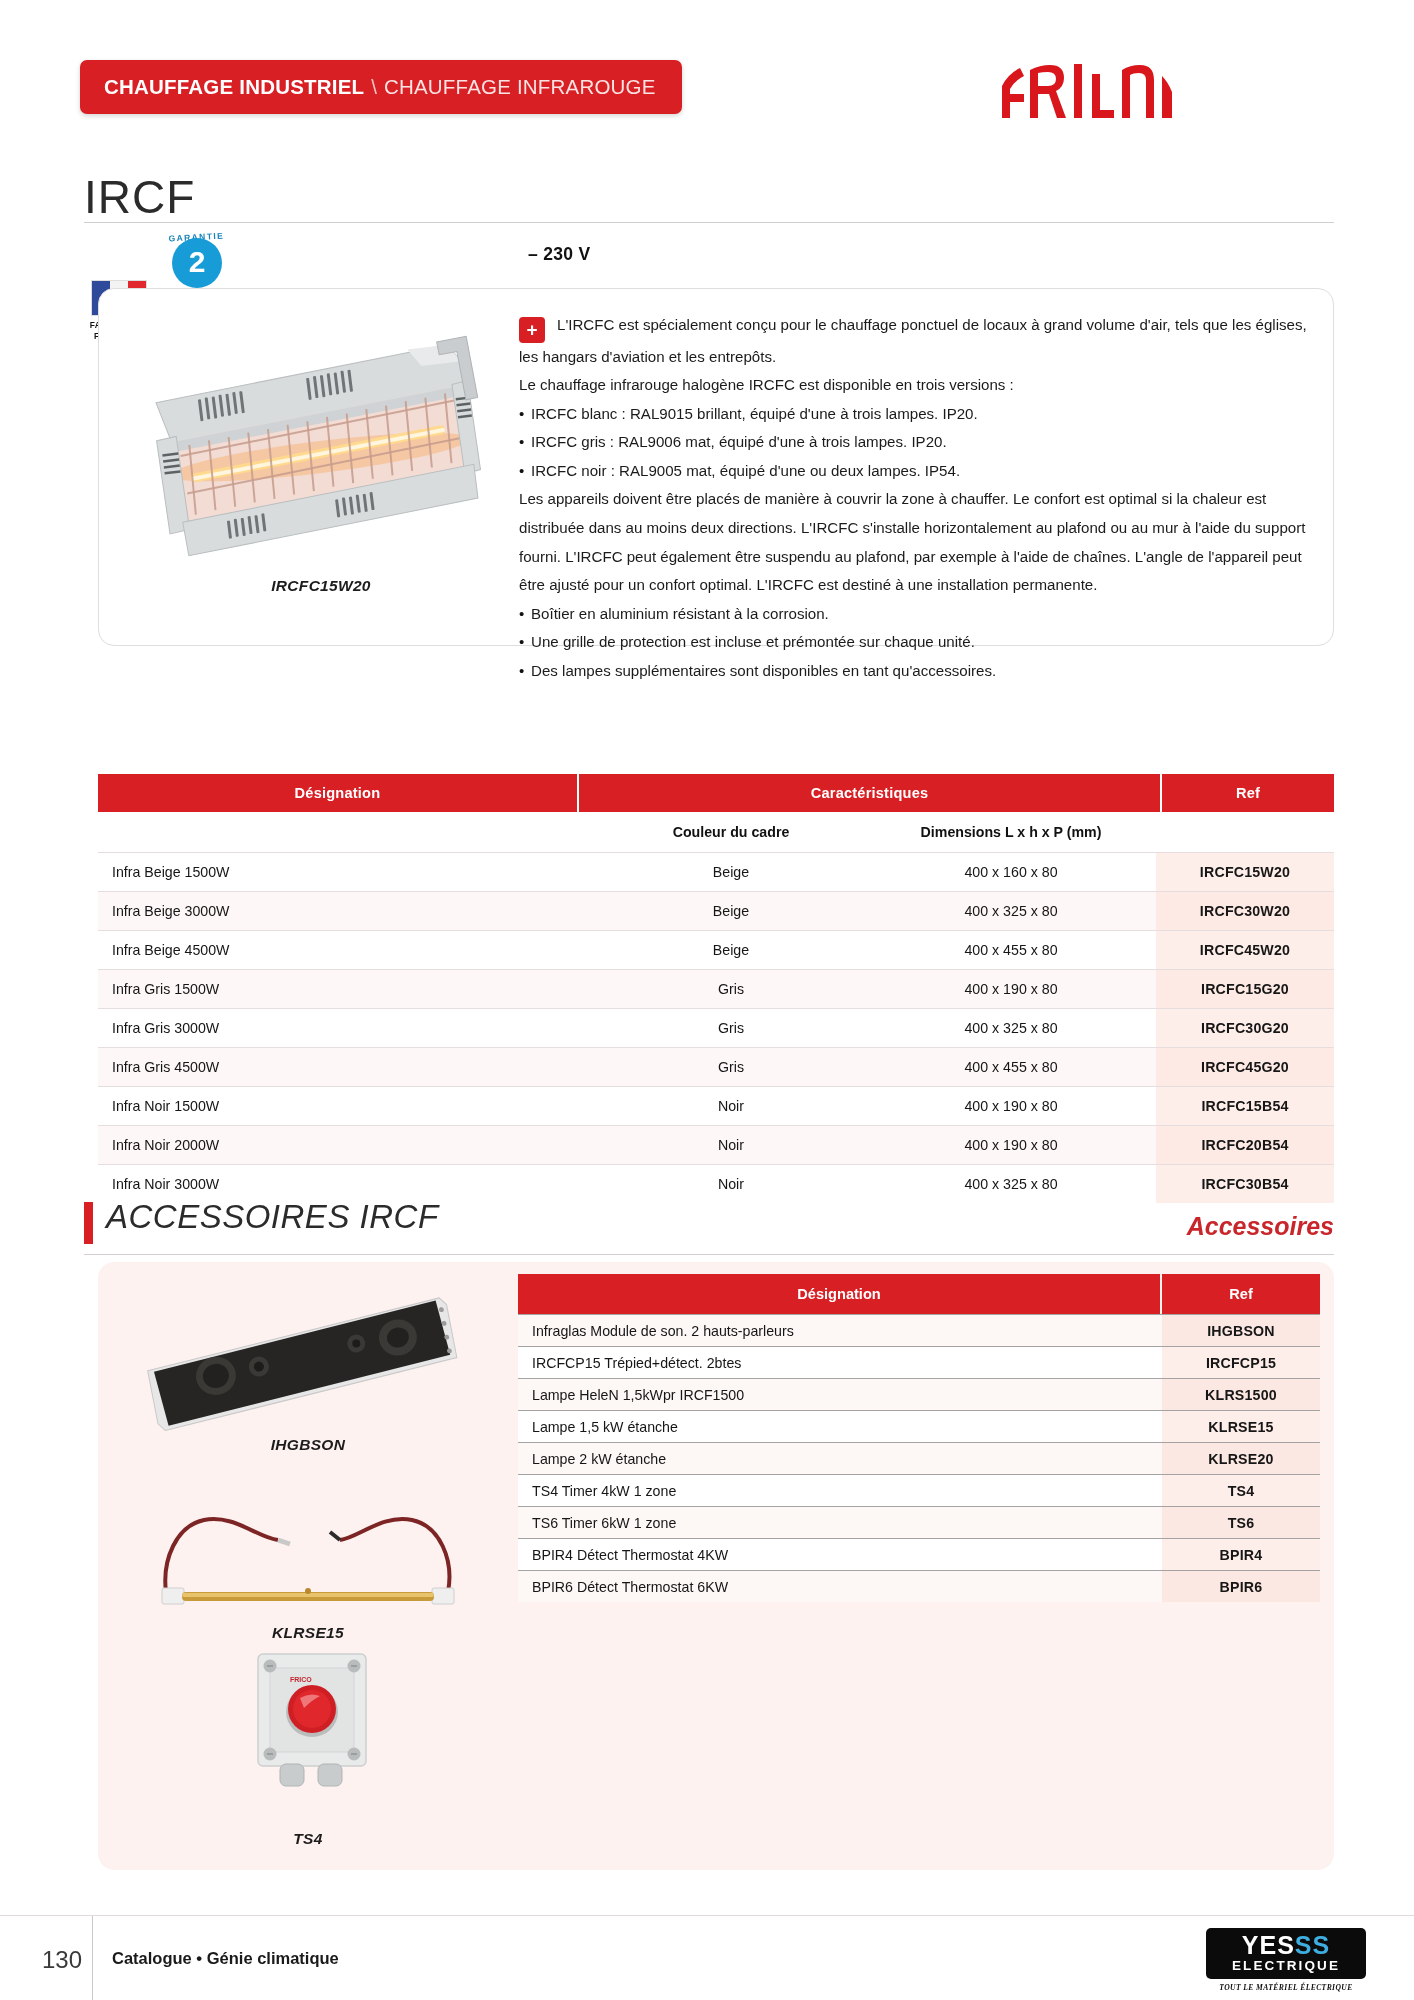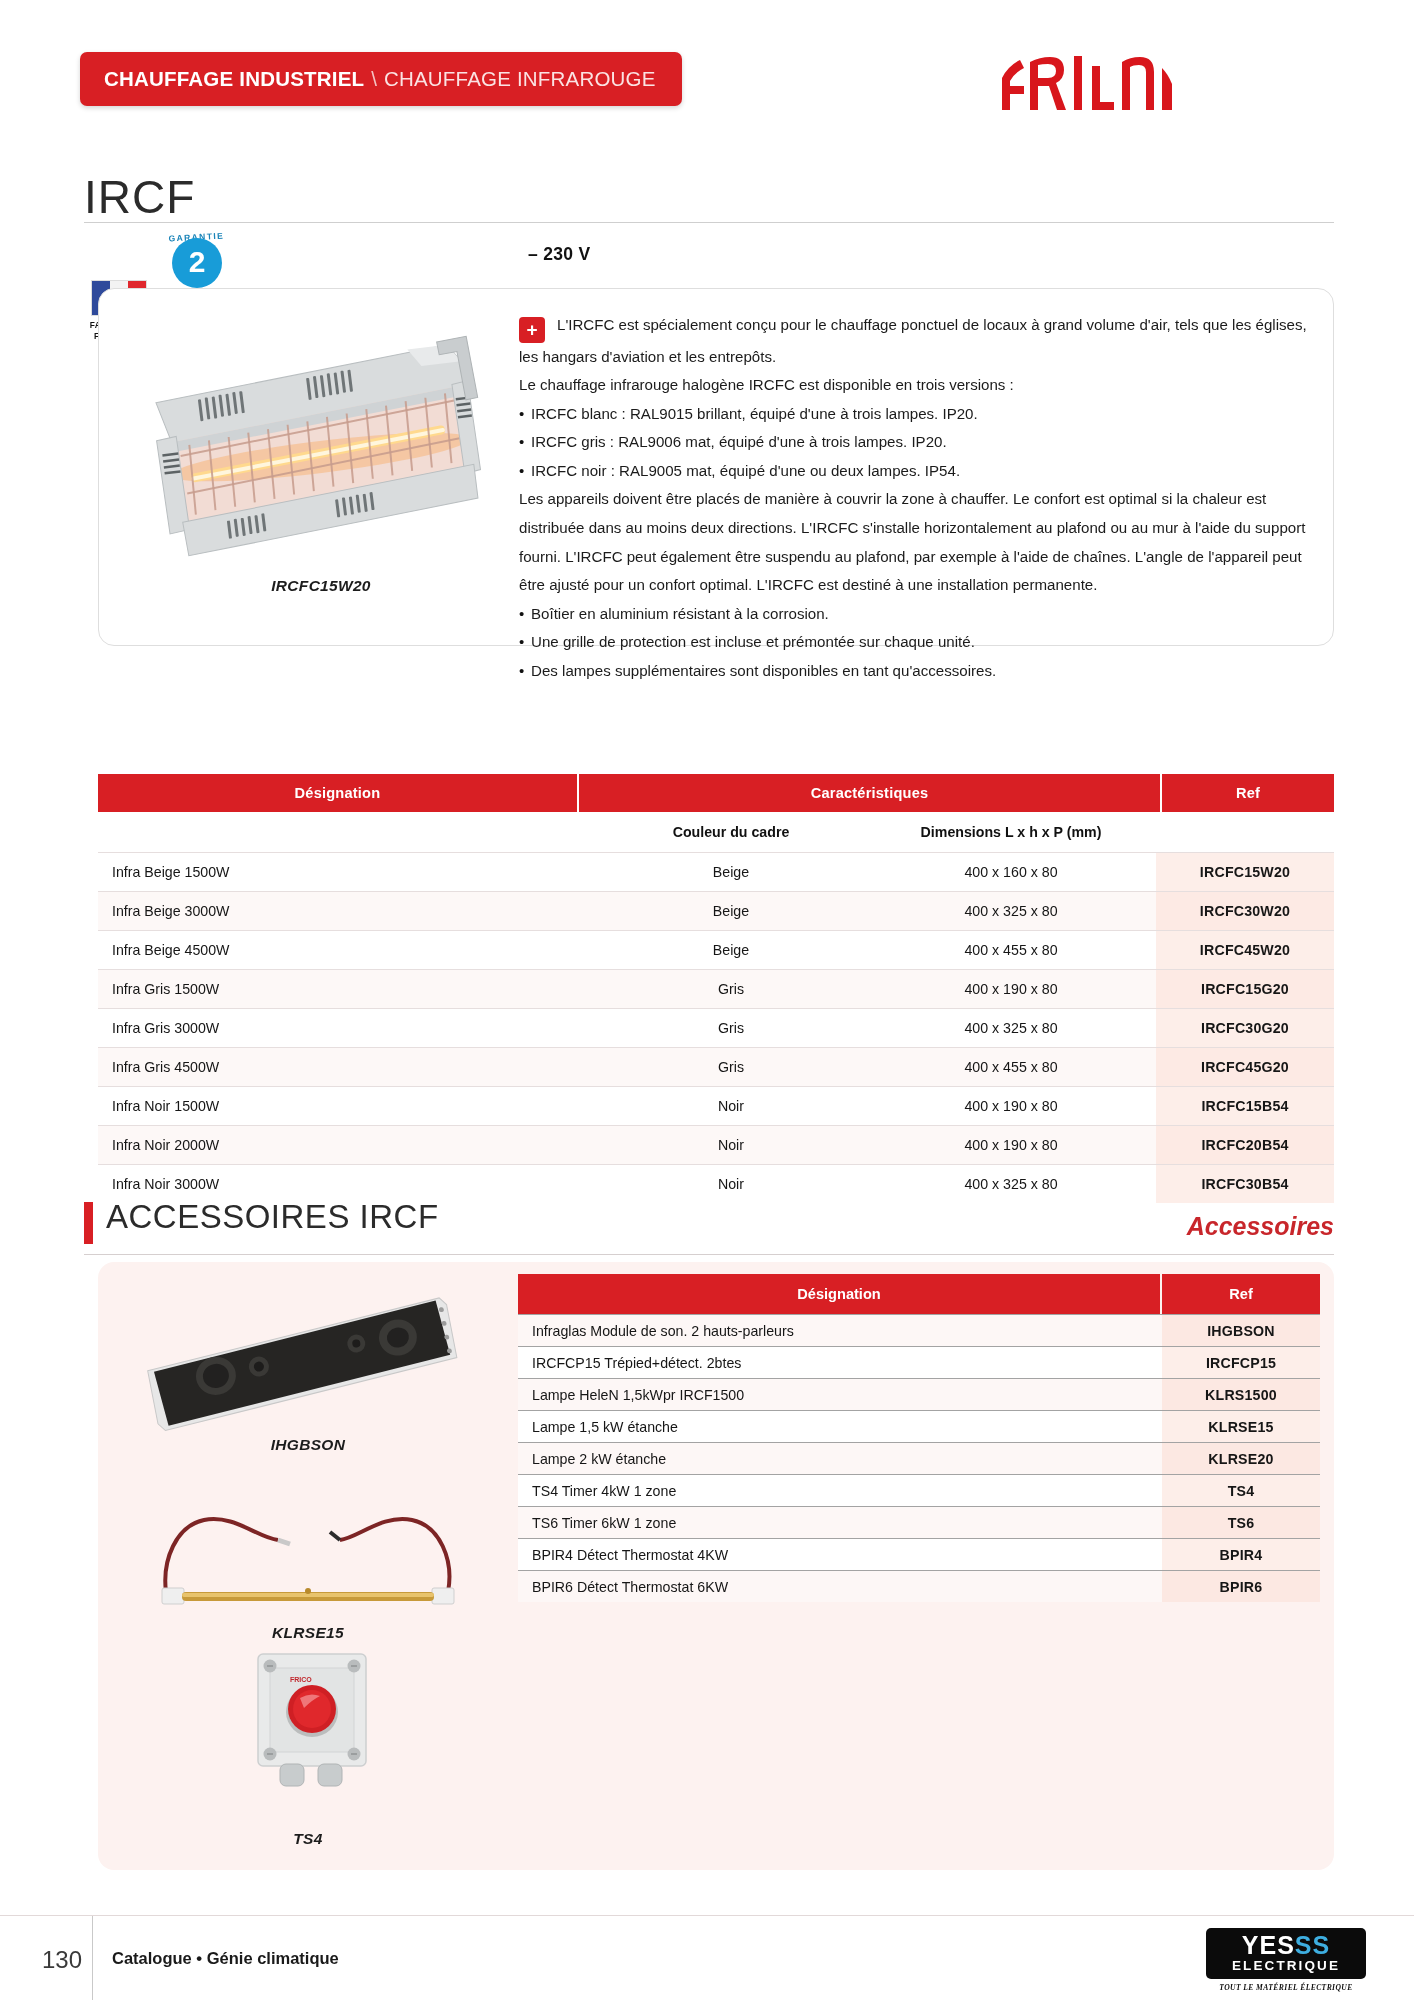--- a/index.html
+++ b/index.html
@@ -7,21 +7,21 @@
     width: 1414px;
     height: 2000px;
     background: #ffffff;
     font-family: "Liberation Sans", sans-serif;
     color: #1a1a1a;
     overflow: hidden;
   }
   .page { position: relative; width: 1414px; height: 2000px; }
 
   
-  .header { position: absolute; top: 52px; left: 0; width: 1254px; height: 64px; }
+  .header { position: absolute; top: 60px; left: 0; width: 1254px; height: 64px; }
   .cat-banner {
     position: absolute; left: 80px; top: 0;
     height: 54px; min-width: 520px;
     background: #d81f24;
     border-radius: 7px 7px 7px 7px;
     display: flex; align-items: center;
     padding: 0 26px 0 24px;
     box-shadow: 0 2px 5px rgba(0,0,0,0.17);
   }
   .cat-banner .b1 {
@@ -131,21 +131,21 @@
     background: #fdeee9;
   }
   .mt-row:nth-child(even) { background: #fdf8f7; }
   .mt-row:nth-child(even) .r4 { background: #fdeae4; }
 
   
   .acc-head { position: absolute; left: 84px; top: 1198px; width: 1250px; height: 52px; }
   .acc-bar { position: absolute; left: 0; top: 4px; width: 9px; height: 42px; background: #d81f24; }
   .acc-title {
     position: absolute; left: 22px; top: 0;
-    font-size: 33px; font-weight: 300; letter-spacing: .5px; color: #2b2b2b;
+    font-size: 33px; font-weight: 300; letter-spacing: .5px; color: #2b2b2b; font-style: italic;
   }
   .acc-right {
     position: absolute; right: 0; top: 14px;
     font-size: 25px; font-weight: bold; font-style: italic; color: #c8262b;
   }
   .acc-rule { position: absolute; left: 84px; top: 1254px; width: 1250px; height: 1px; background: #d6cfcf; }
 
   .acc-panel {
     position: absolute; left: 98px; top: 1262px; width: 1236px; height: 608px;
     background: #fdf2f0; border-radius: 16px;

